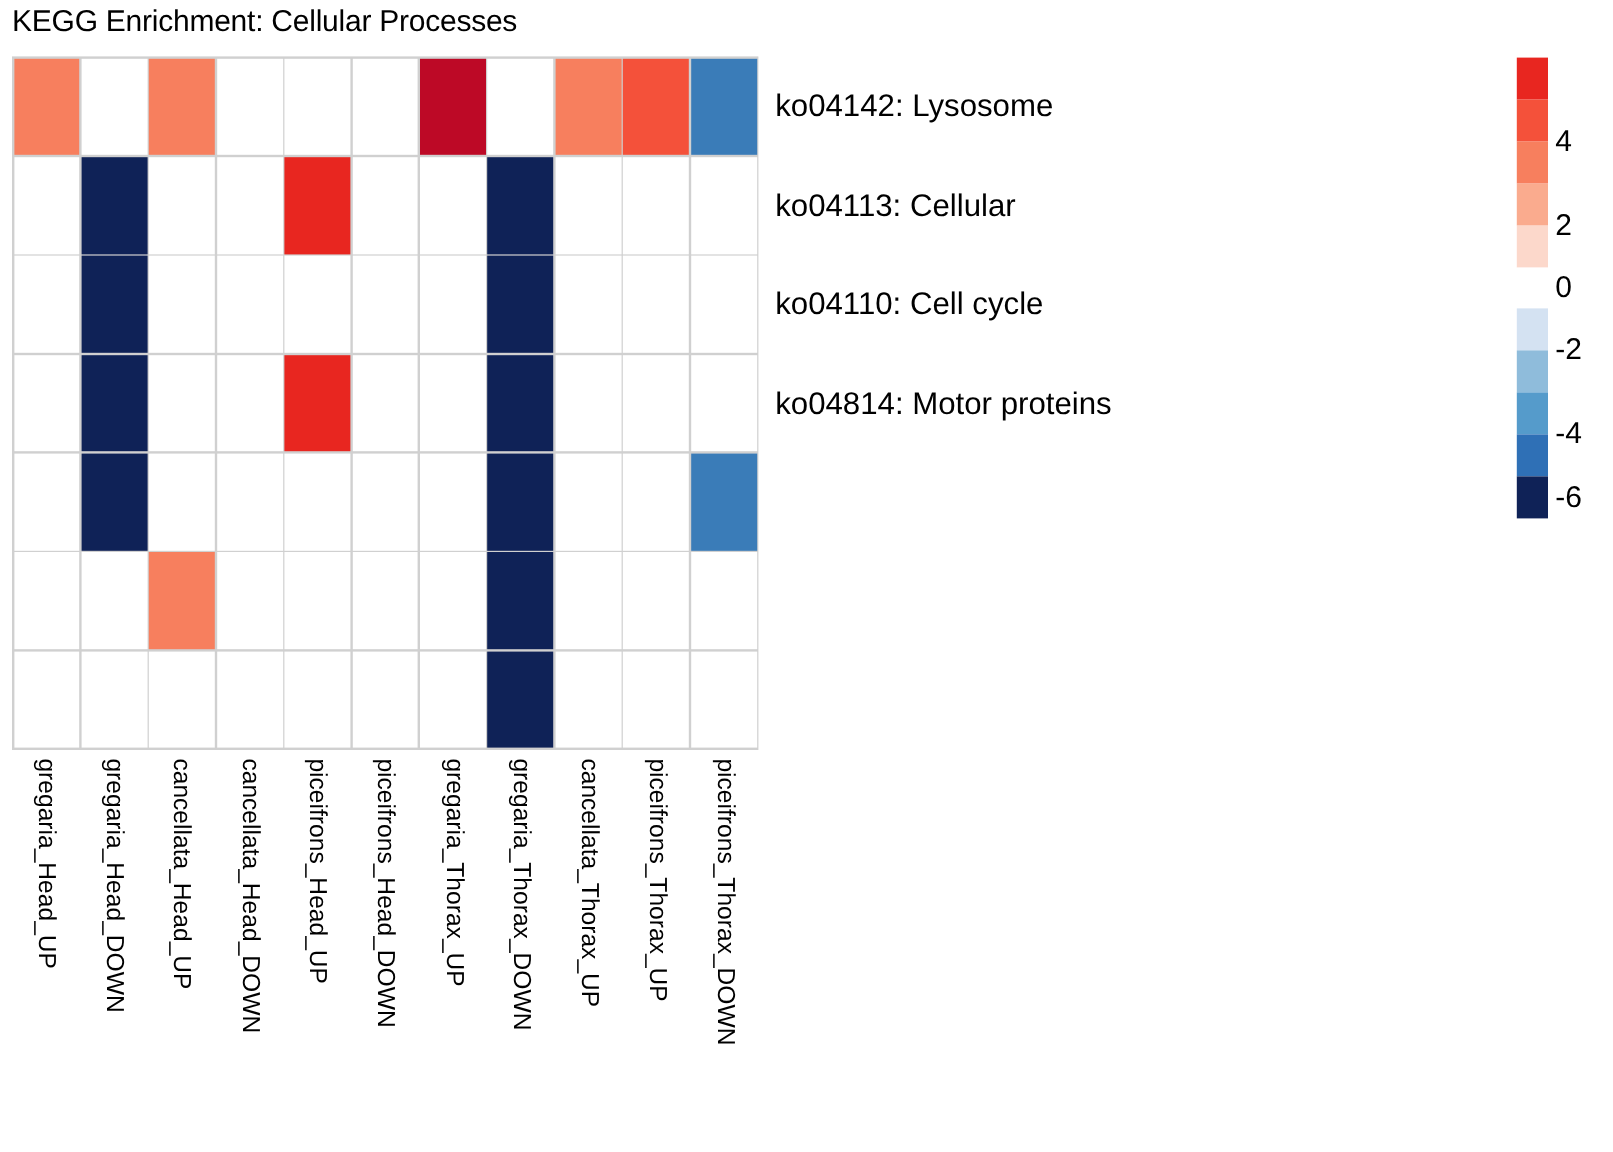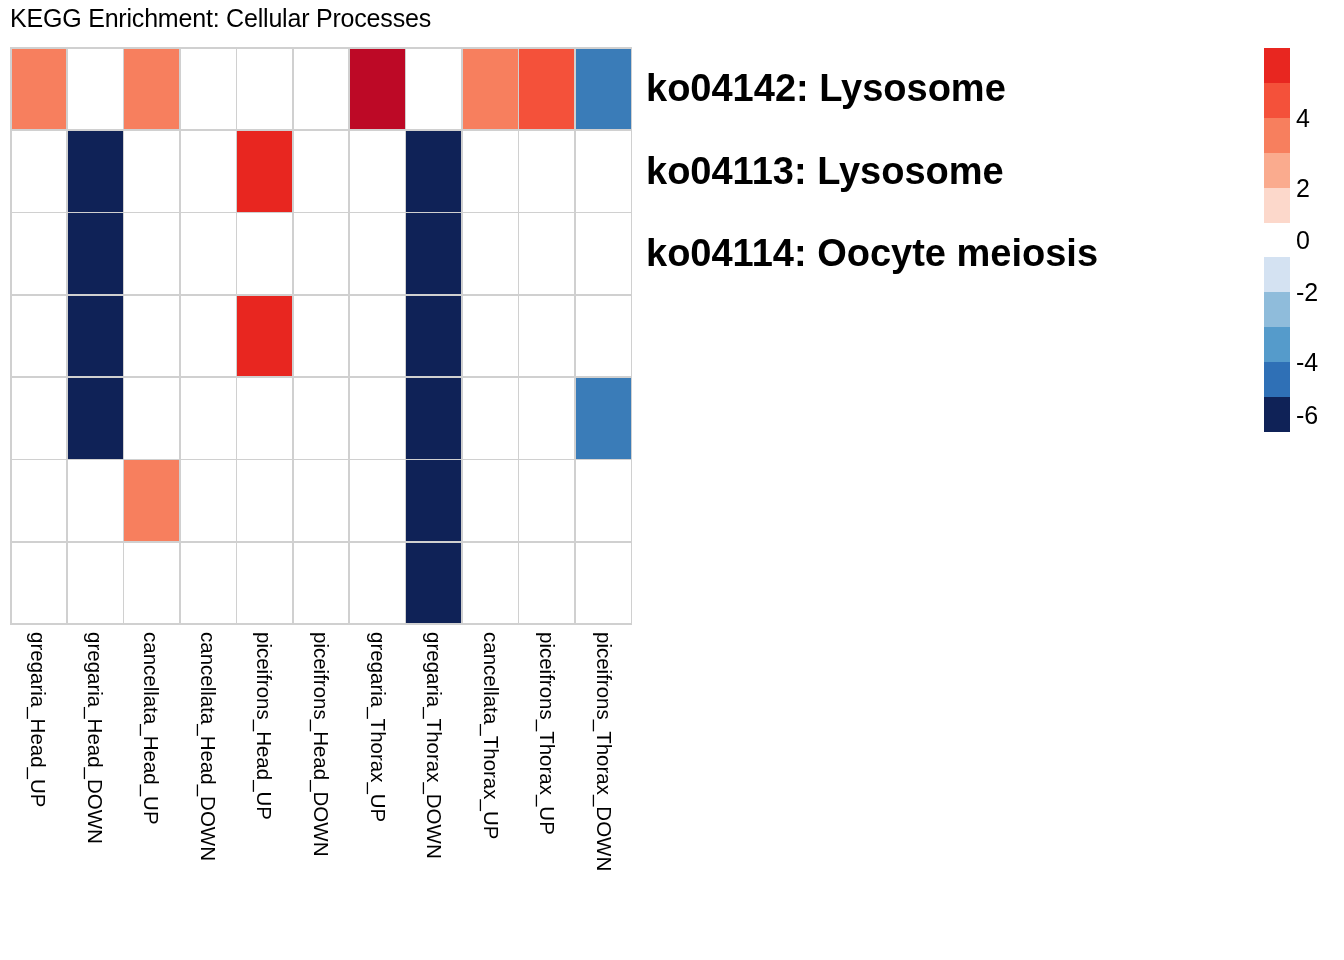--- a/index.html
+++ b/index.html
@@ -55,24 +55,23 @@
     left: 646px;
     top: 47px;
     width: 620px;
     height: 578px;
     display: grid;
     grid-template-rows: repeat(7, 1fr);
   }
   .row-label {
     display: flex;
     align-items: center;
-    font-size: 38px;
+    font-size: 26px;
     line-height: 1;
     white-space: nowrap;
-    font-weight: bold;
   }
 
   
   #col-labels {
     position: absolute;
     left: 10px;
     top: 630px;
     width: 622px;
     height: 320px;
     display: grid;
@@ -203,22 +202,23 @@
     <div class="hm-cell" style="background: rgb(255, 255, 255);"></div>
     <div class="hm-cell" style="background: rgb(255, 255, 255);"></div>
     <div class="hm-cell" style="background: rgb(15, 34, 87);"></div>
     <div class="hm-cell" style="background: rgb(255, 255, 255);"></div>
     <div class="hm-cell" style="background: rgb(255, 255, 255);"></div>
     <div class="hm-cell" style="background: rgb(255, 255, 255);"></div>
   </div>
 
 <div id="row-labels">
     <div class="row-label">ko04142: Lysosome</div>
-    <div class="row-label">ko04113: Lysosome</div>
-    <div class="row-label">ko04114: Oocyte meiosis</div>
+    <div class="row-label">ko04113: Cellular</div>
+    <div class="row-label">ko04110: Cell cycle</div>
+    <div class="row-label">ko04814: Motor proteins</div>
   </div>
 
 <div id="col-labels">
     <div class="col-label-cell">
       <span class="col-label-text">gregaria_Head_UP</span>
     </div>
     <div class="col-label-cell">
       <span class="col-label-text">gregaria_Head_DOWN</span>
     </div>
     <div class="col-label-cell">

